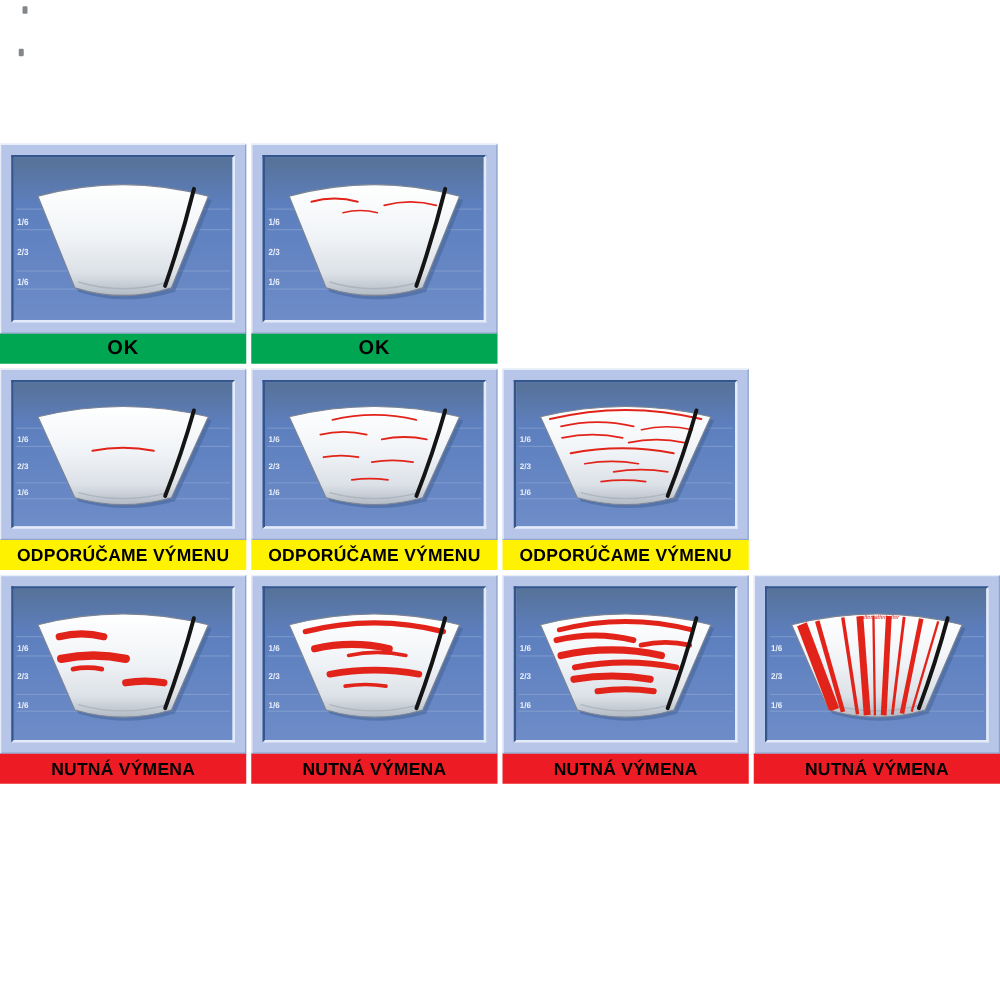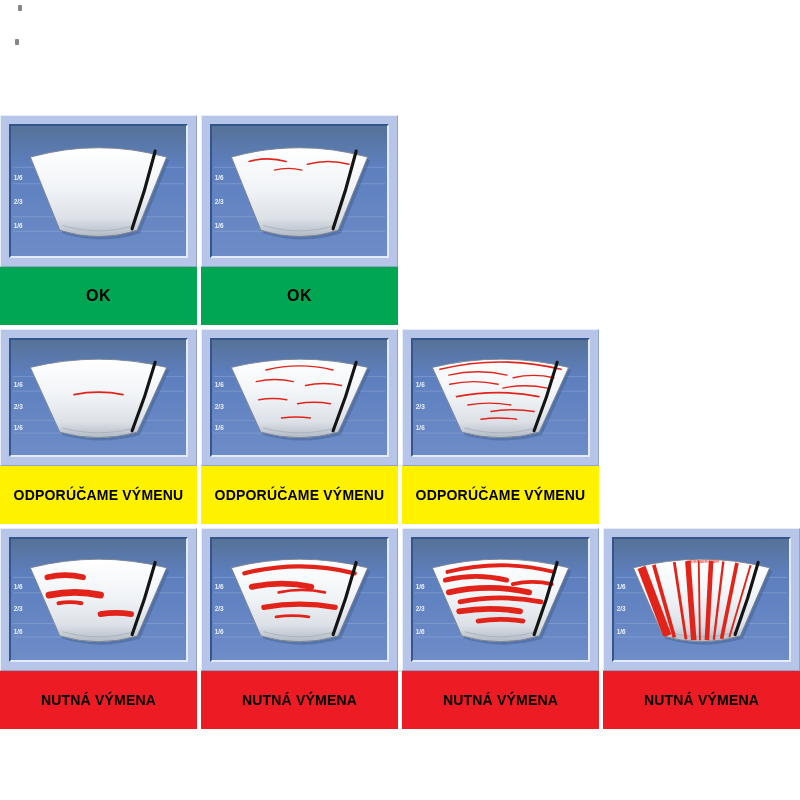--- a/index.html
+++ b/index.html
@@ -25,21 +25,21 @@
   .row2 .imgbox{height:143px;}
   .panel{
     width:100%;height:100%;box-sizing:border-box;
     background:linear-gradient(180deg,#567298 0%,#5d7fbe 30%,#6d8cc8 100%);
     border:2px solid;
     border-color:#35558d #e3ebf8 #e3ebf8 #35558d;
   }
   .panel svg{display:block;width:100%;height:100%;}
   svg text{font-family:"Liberation Sans",sans-serif;}
   .bar{
-    height:58px;display:flex;align-items:center;justify-content:center;
+    height:24px;display:flex;align-items:center;justify-content:center;
     font-weight:bold;font-size:14px;color:#000;letter-spacing:0.2px;
   }
   .row0 .bar{font-size:16px;letter-spacing:0.6px;}
   .speck{position:absolute;width:4px;height:6px;background:#6d7276;border-radius:1px;opacity:0.85;}
 </style>
 </head>
 <body>
 
 <div class="speck" style="left:18px;top:5px"></div>
 <div class="speck" style="left:15px;top:39px"></div>

